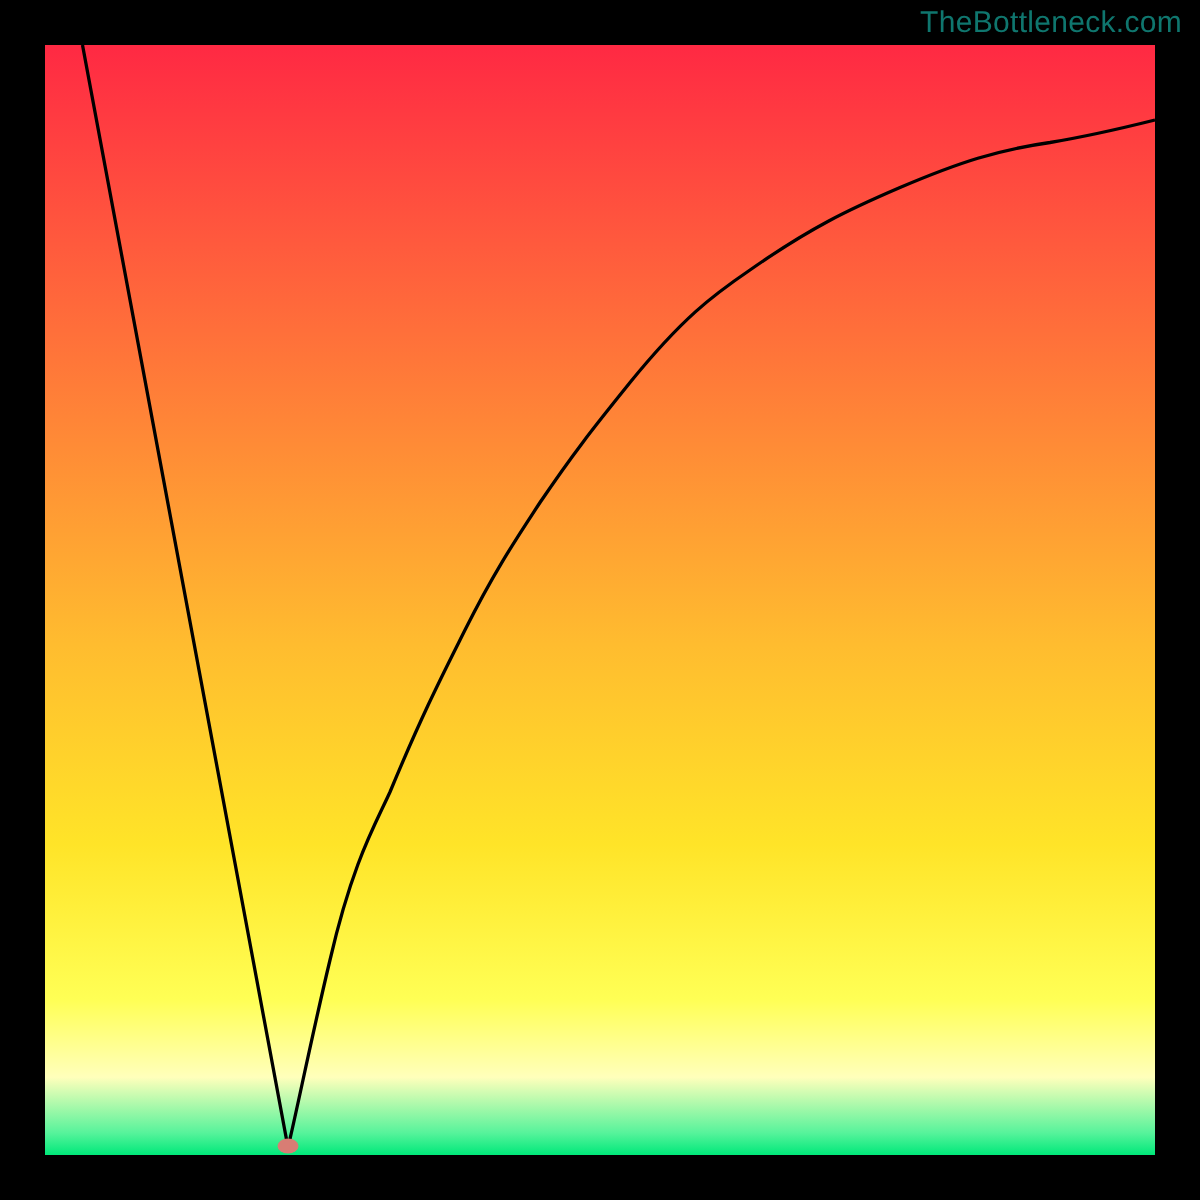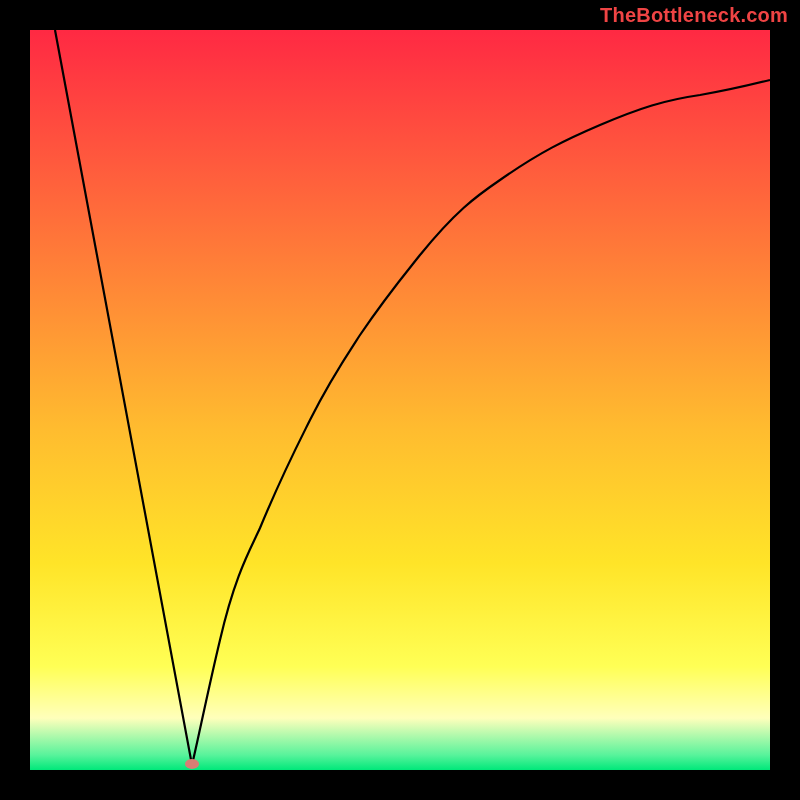--- a/index.html
+++ b/index.html
@@ -27,22 +27,22 @@
       #57f39b 98%,
       #00e87a 100%
     );
   }
   .attribution {
     position: absolute;
     top: 4px;
     right: 12px;
     font-family: Arial, Helvetica, sans-serif;
     font-size: 20px;
-    font-weight: bold;
-    color: #ef4444;
+    font-weight: normal;
+    color: #0f766e;
     letter-spacing: 0.2px;
   }
   svg.curve {
     position: absolute;
     left: 0;
     top: 0;
     width: 800px;
     height: 800px;
     pointer-events: none;
   }

